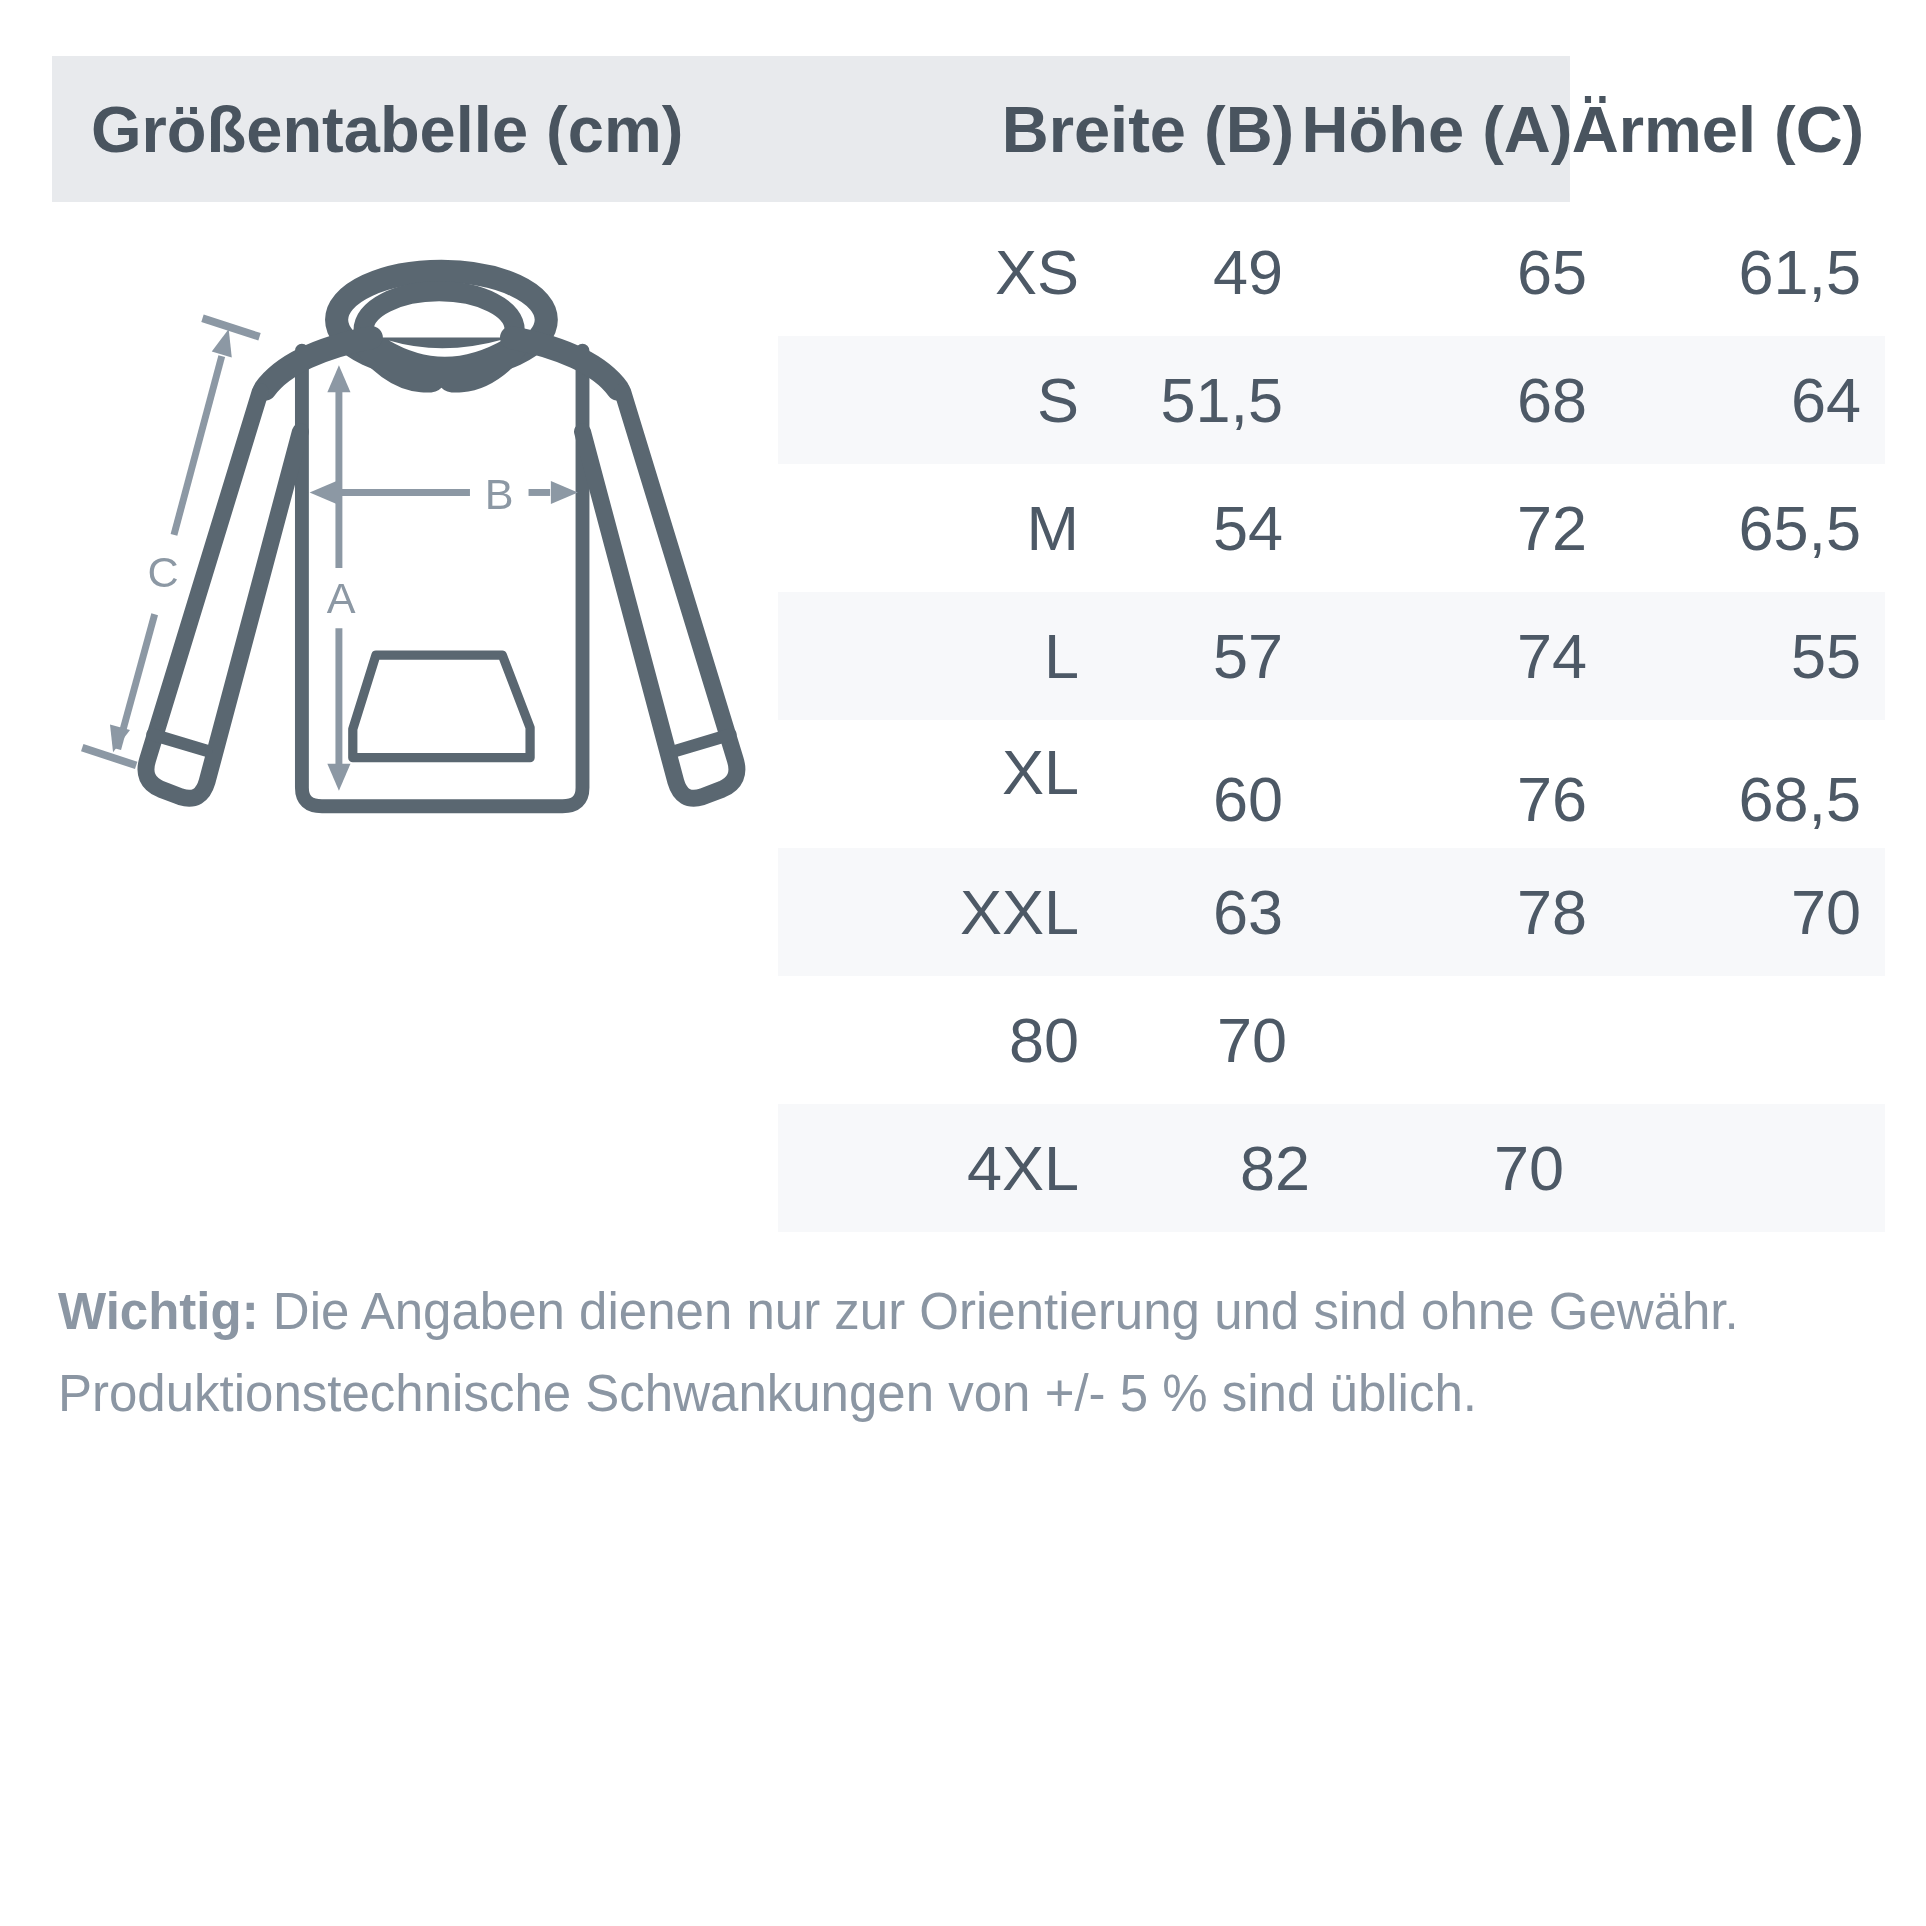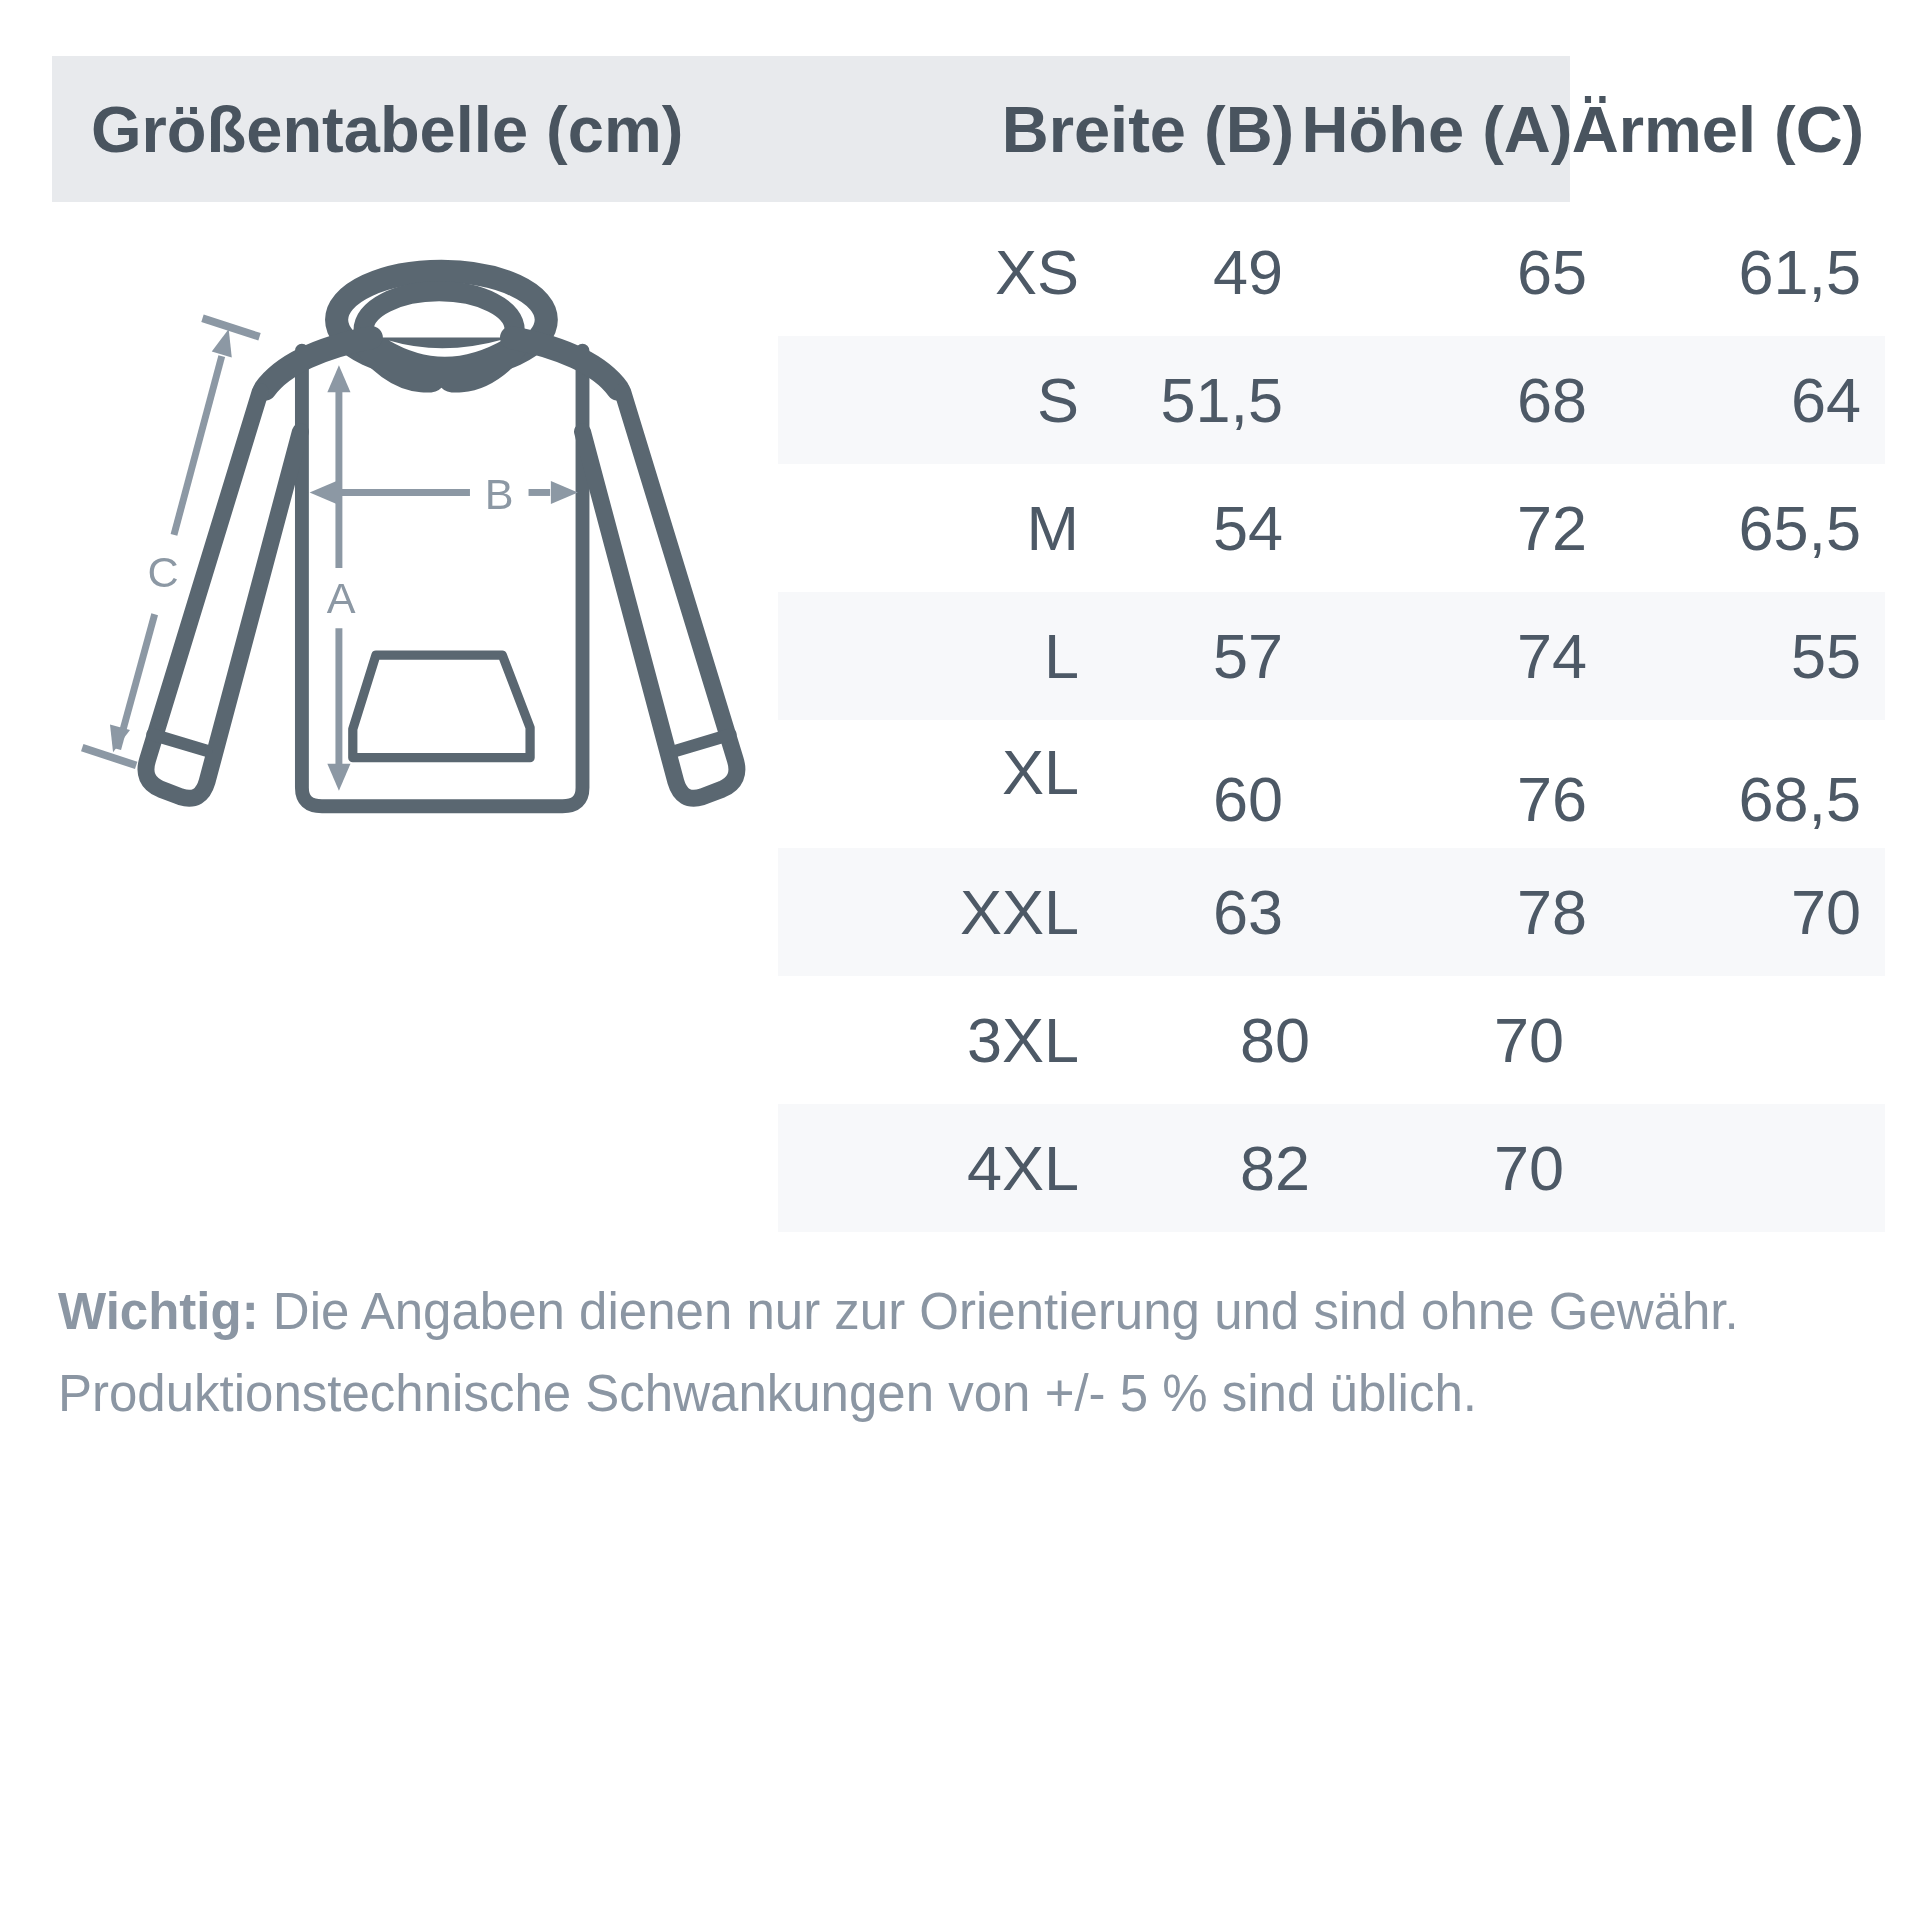--- a/index.html
+++ b/index.html
@@ -209,23 +209,20 @@
           <span>63</span>
         </div>
       <div class="t-cell cell-h">
           <span>78</span>
         </div>
       <div class="t-cell cell-ae">
           <span>70</span>
         </div>
     </div>
       <div class="t-row">
-      <div class="t-cell cell-size">
-          <span>3XL</span>
-        </div>
       <div class="t-cell cell-h">
           <span>80</span>
         </div>
       <div class="t-cell cell-ae">
           <span>70</span>
         </div>
     </div>
       <div class="t-row striped">
       <div class="t-cell cell-size">
           <span>4XL</span>

